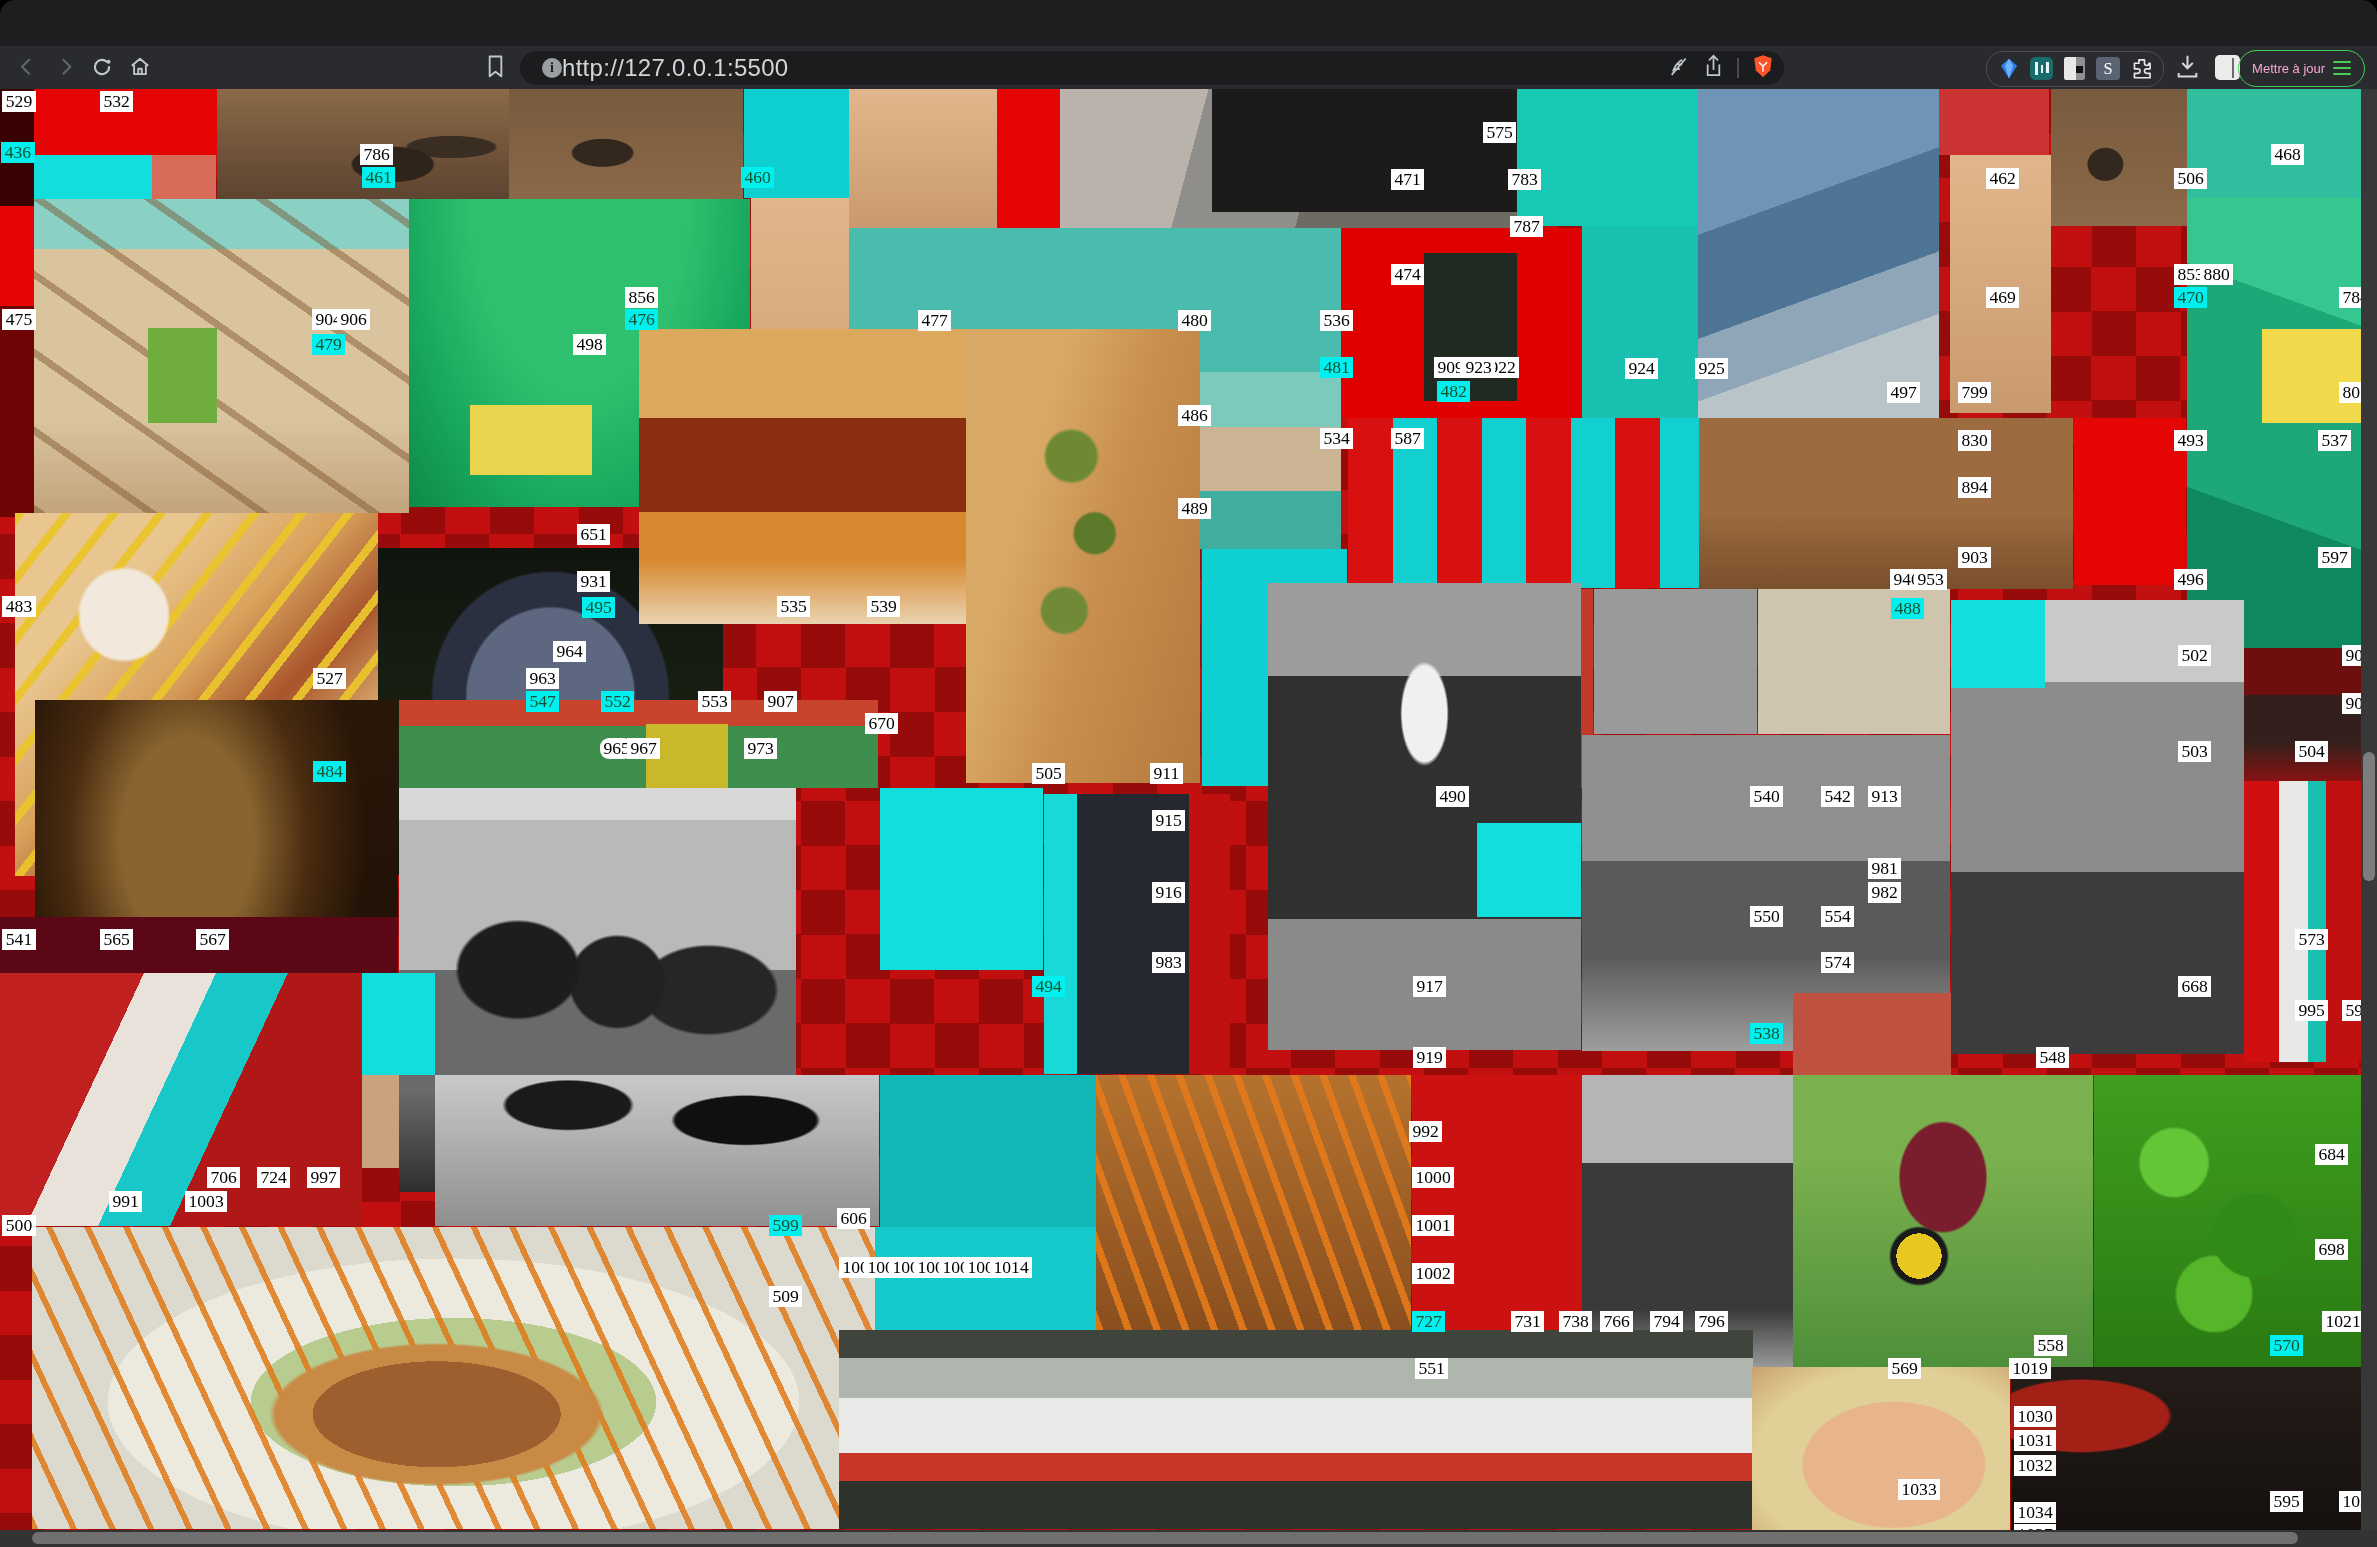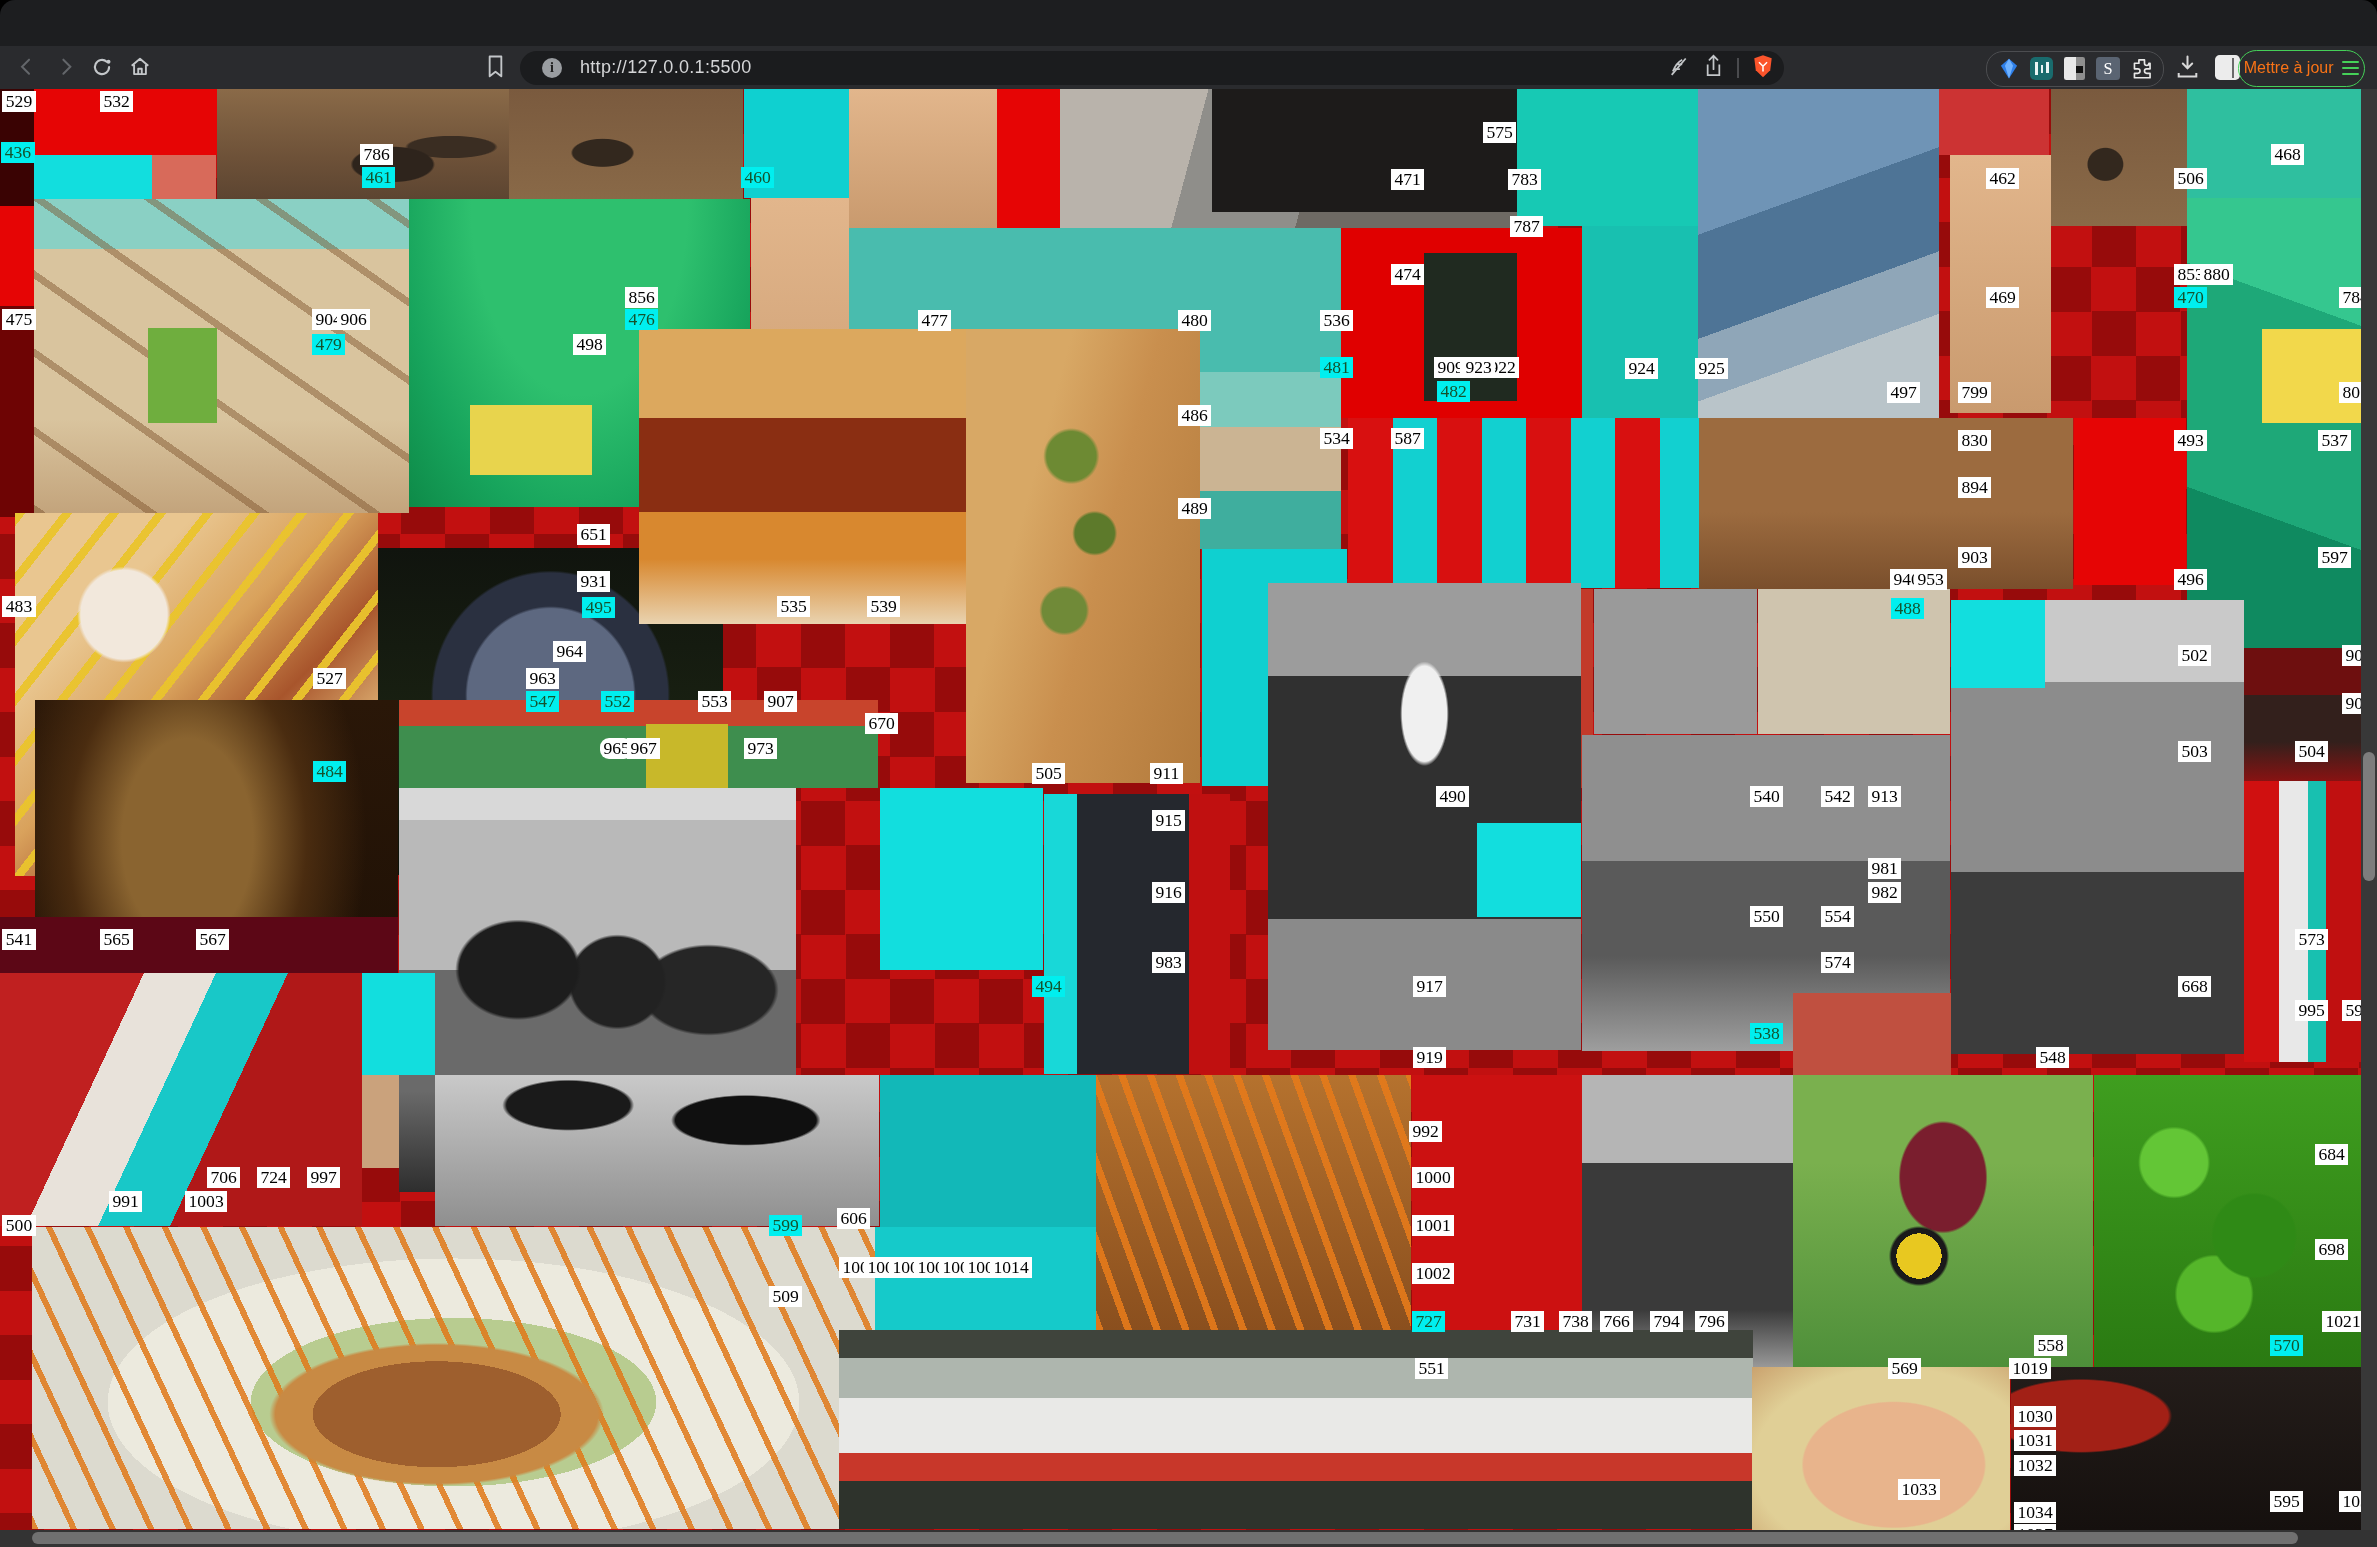--- a/index.html
+++ b/index.html
@@ -15,38 +15,38 @@
   .tab-close{position:absolute;right:15px;color:#a2a5a9;font-size:16.4px;}
   .newtab{position:absolute;left:397px;top:8.2px;color:#b4b7ba;font-size:26px;font-weight:300;}
   .favicon{position:absolute;left:10.5px;top:9.4px;}
   
   .toolbar{position:absolute;left:0;top:46px;width:100%;height:43px;background:#2a2b2e;}
   .navico{position:absolute;top:7px;width:28px;height:28px;display:flex;align-items:center;justify-content:center;}
   .urlbar{position:absolute;left:520px;top:4.7px;width:1264px;height:34px;border-radius:17px;background:#1b1c1e;
           display:flex;align-items:center;}
   .info-dot{width:20px;height:20px;border-radius:50%;background:#9a9da1;color:#222;
             font:bold 14px/20px "Liberation Serif",serif;text-align:center;margin-left:22px;}
-  .url-text{color:#d4d5d7;font-size:18px;margin-left:18px;letter-spacing:0.3px;}
+  .url-text{color:#d4d5d7;font-size:24px;margin-left:0;letter-spacing:0.3px;}
   .pill-right{position:absolute;right:10.5px;top:0;height:34px;display:flex;align-items:center;gap:13px;}
   .vdiv{width:1.2px;height:20px;background:#4a4b4e;}
   .extgroup{position:absolute;left:1986px;top:4.7px;width:176px;height:34px;border:1.2px solid #4c4d50;
             border-radius:17px;display:flex;align-items:center;justify-content:space-evenly;}
   .exticon{width:23.4px;height:23.4px;display:flex;align-items:center;justify-content:center;}
   .sbadge{width:23.4px;height:23.4px;background:#5a6472;color:#fff;border-radius:3.5px;
           font:16.4px/23.4px "Liberation Serif",serif;text-align:center;}
   .tealapp{width:23.4px;height:23.4px;background:#196b6d;border-radius:5.3px;position:relative;}
   .tealapp i{position:absolute;top:5.3px;width:2.9px;background:#eaf4f4;}
   .fridgeico{width:21px;height:23.4px;background:linear-gradient(90deg,#e8e8e8 0 55%,#8e8e8e 55% 100%);border-radius:2.3px;position:relative;}
   .fridgeico i{position:absolute;right:2.3px;top:9.4px;width:7px;height:7px;background:#111;}
   .dlico{position:absolute;left:2174px;top:7px;}
   .sbico{position:absolute;left:2215px;top:9.4px;width:24.6px;height:24.6px;background:#ececec;border-radius:4.7px;position:absolute;}
   .sbico i{position:absolute;right:5.9px;top:2.3px;width:1.8px;height:20px;background:#6a6a6a;}
   .updatebtn{position:absolute;left:2238px;top:3.5px;width:125px;height:35px;border:1.8px solid #45d058;
              border-radius:19px;display:flex;align-items:center;justify-content:center;gap:8.2px;}
-  .updatebtn span{color:#f97316;font-size:16px;white-space:nowrap;}
+  .updatebtn span{color:#f9a8d4;font-size:13px;white-space:nowrap;}
   .burger{display:flex;flex-direction:column;gap:3.5px;}
   .burger i{width:17.6px;height:2.3px;background:#45d058;border-radius:1.2px;}
   
   .collage{position:absolute;left:0;top:89px;width:2361px;height:1441px;overflow:hidden;
            background:repeating-conic-gradient(#c21010 0% 25%,#970b0b 0% 50%) 0 0/89px 89px;}
   .tile{position:absolute;}
   .lbl{position:absolute;z-index:5;background:#fff;color:#000;padding:0 3.5px;white-space:nowrap;
        font:17.6px/21px "Liberation Serif",serif;}
   .lbl.cyan{background:#00efef;color:#14532d;}
   

